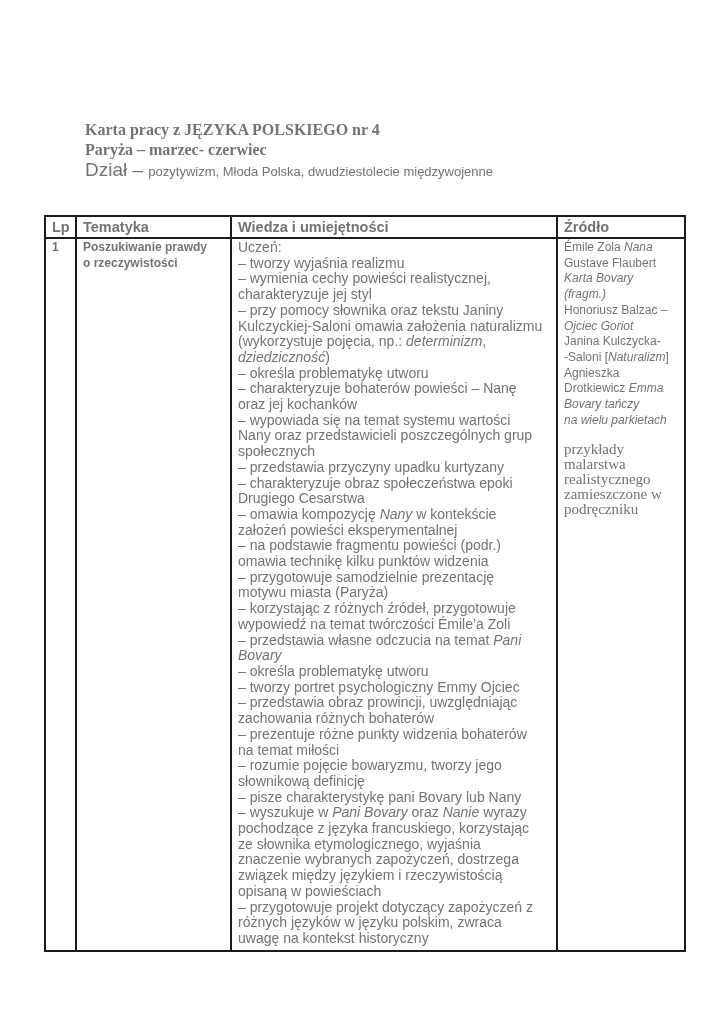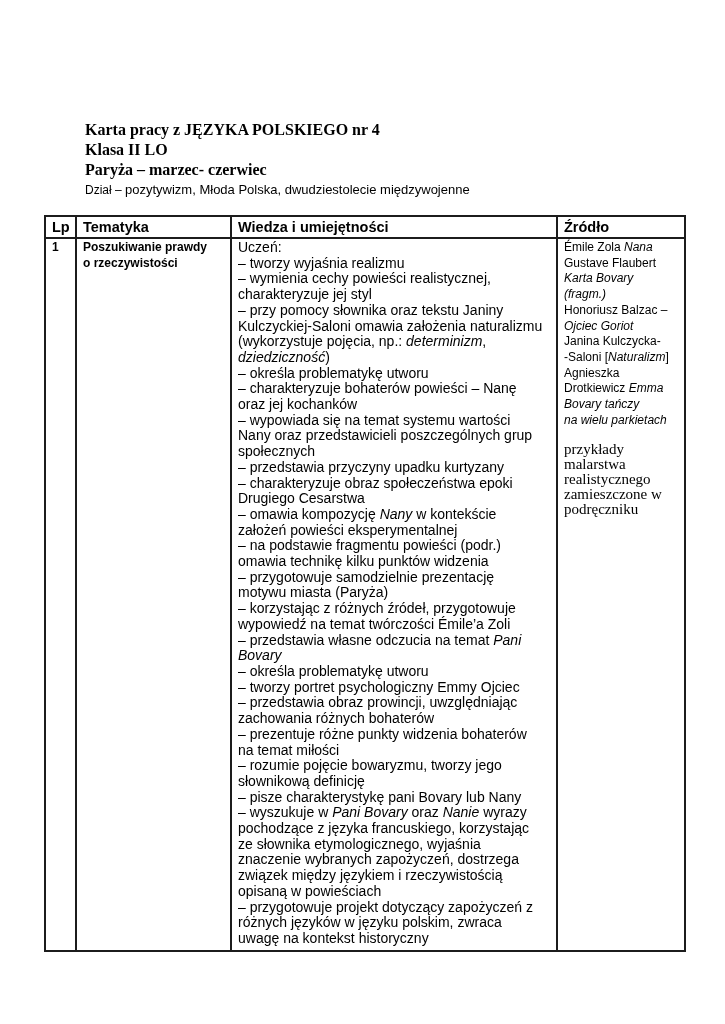--- a/index.html
+++ b/index.html
@@ -5,21 +5,21 @@
   html, body {
     margin: 0;
     padding: 0;
     background: #ffffff;
   }
   .page {
     position: relative;
     width: 725px;
     height: 1024px;
     background: #ffffff;
-    color: #000000;
+    color: #737373;
     overflow: hidden;
     font-family: "Liberation Sans", sans-serif;
   }
   .header-block {
     position: absolute;
     left: 85px;
     top: 120px;
   }
   .title-line {
     font-family: "Liberation Serif", serif;
@@ -28,21 +28,21 @@
     line-height: 20px;
     white-space: nowrap;
   }
   .section-line {
     font-family: "Liberation Sans", sans-serif;
     font-size: 13px;
     line-height: 19px;
     white-space: nowrap;
   }
   .section-line .section-label {
-    font-size: 12px;
+    font-size: 19px;
   }
   table.doc-table {
     position: absolute;
     left: 44px;
     top: 215px;
     width: 640px;
     border-collapse: collapse;
     table-layout: fixed;
     font-family: "Liberation Sans", sans-serif;
   }
@@ -84,21 +84,20 @@
   }
   i { font-style: italic; text-align: center; }
 </style>
 </head>
 <body>
 
 <div class="page">
 
   <div class="header-block">
     <div class="title-line">Karta pracy z JĘZYKA POLSKIEGO nr 4</div>
-    <div class="title-line">Klasa II LO</div>
     <div class="title-line">Paryża – marzec- czerwiec</div>
     <div class="section-line"><span class="section-label">Dział – </span><span>pozytywizm, Młoda Polska, dwudziestolecie międzywojenne</span></div>
   </div>
 
   <table class="doc-table">
     <colgroup>
       <col style="width:31px">
       <col style="width:155px">
       <col style="width:326px">
       <col style="width:128px">

